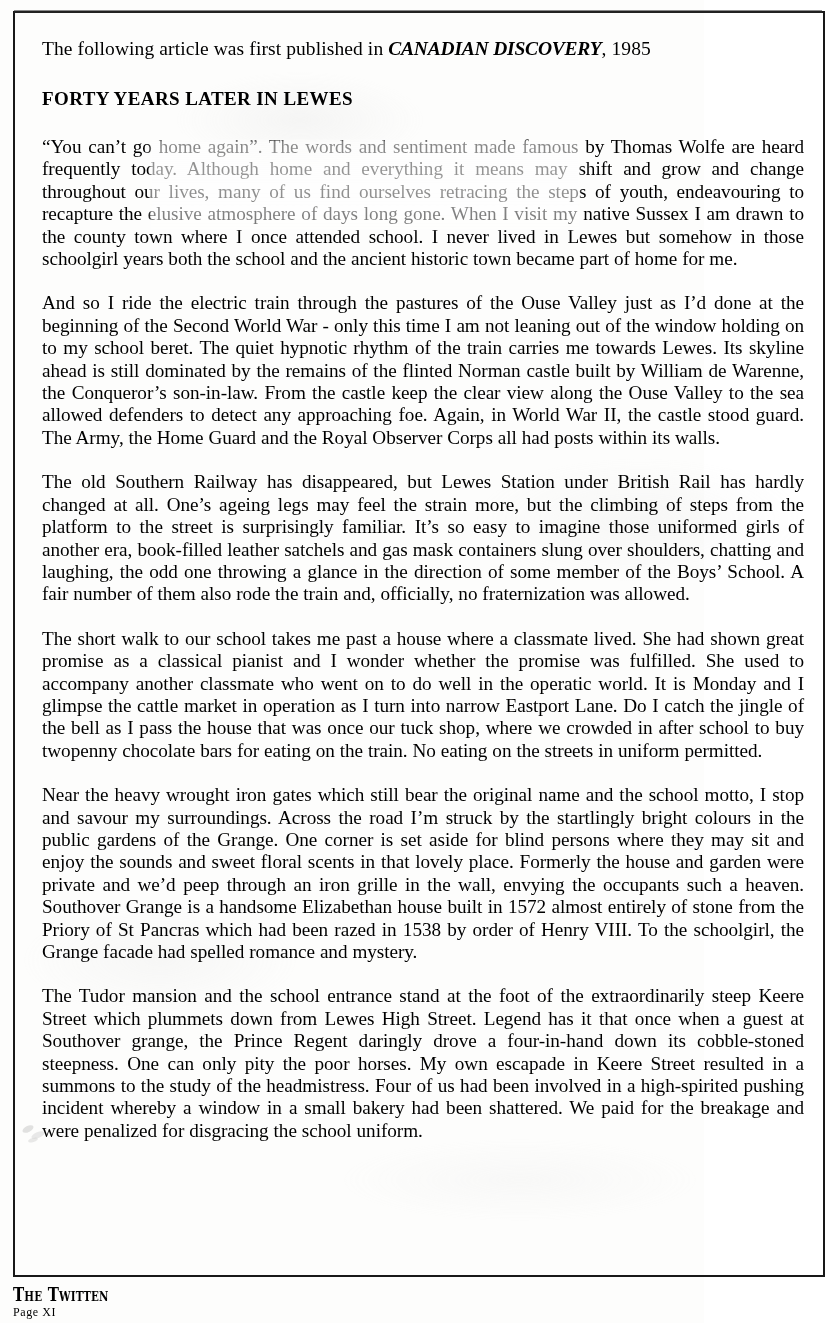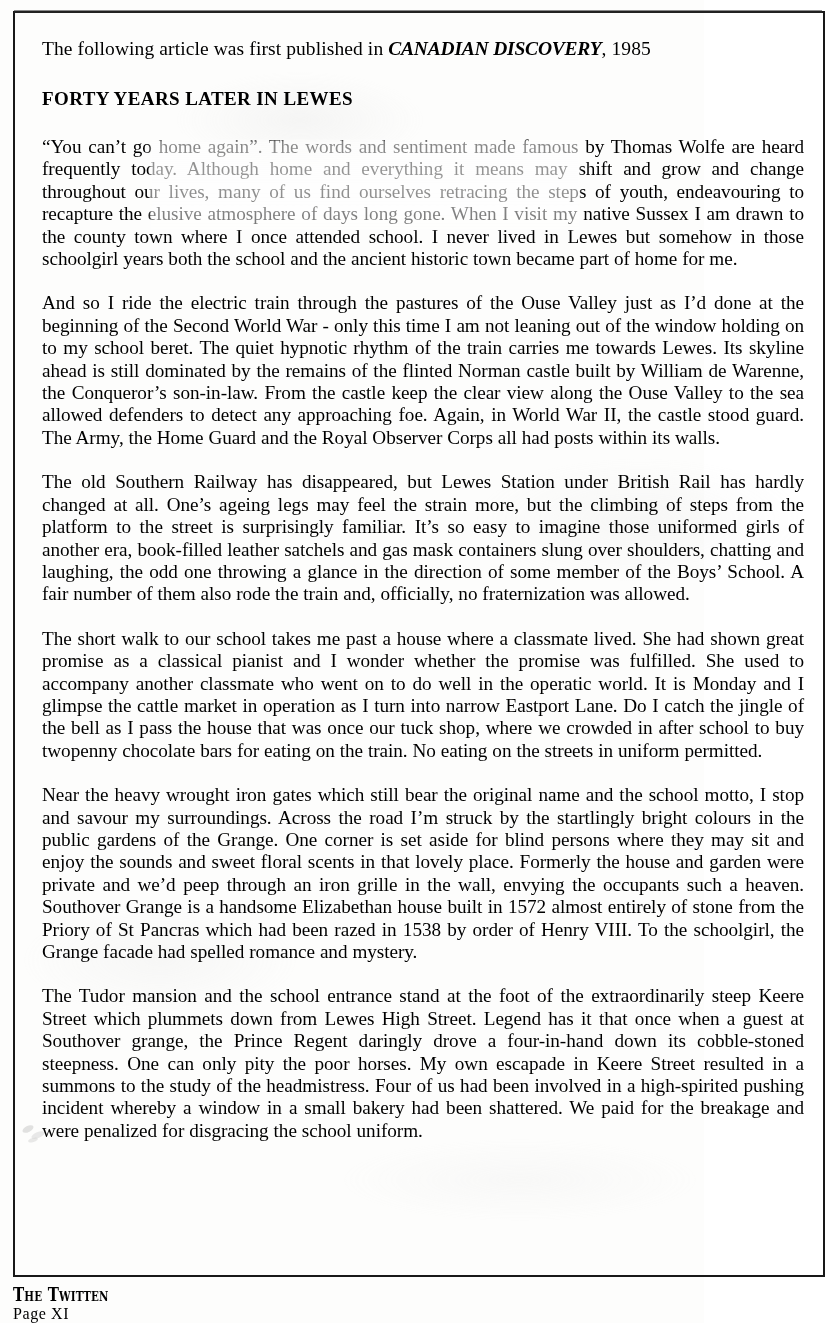--- a/index.html
+++ b/index.html
@@ -140,21 +140,21 @@
     font-weight: 700;
     font-size: 19px;
     letter-spacing: .2px;
     
     font-stretch: condensed;
     transform: scaleX(.88);
     transform-origin: left top;
     font-variant: small-caps;
   }
   .folio {
-    font-size: 16px;
+    font-size: 12px;
     letter-spacing: .6px;
     padding-right: 6px;
   }
 </style>
 </head>
 <body>
 
 <div class="page">
 
   <div class="scan-noise"></div>

